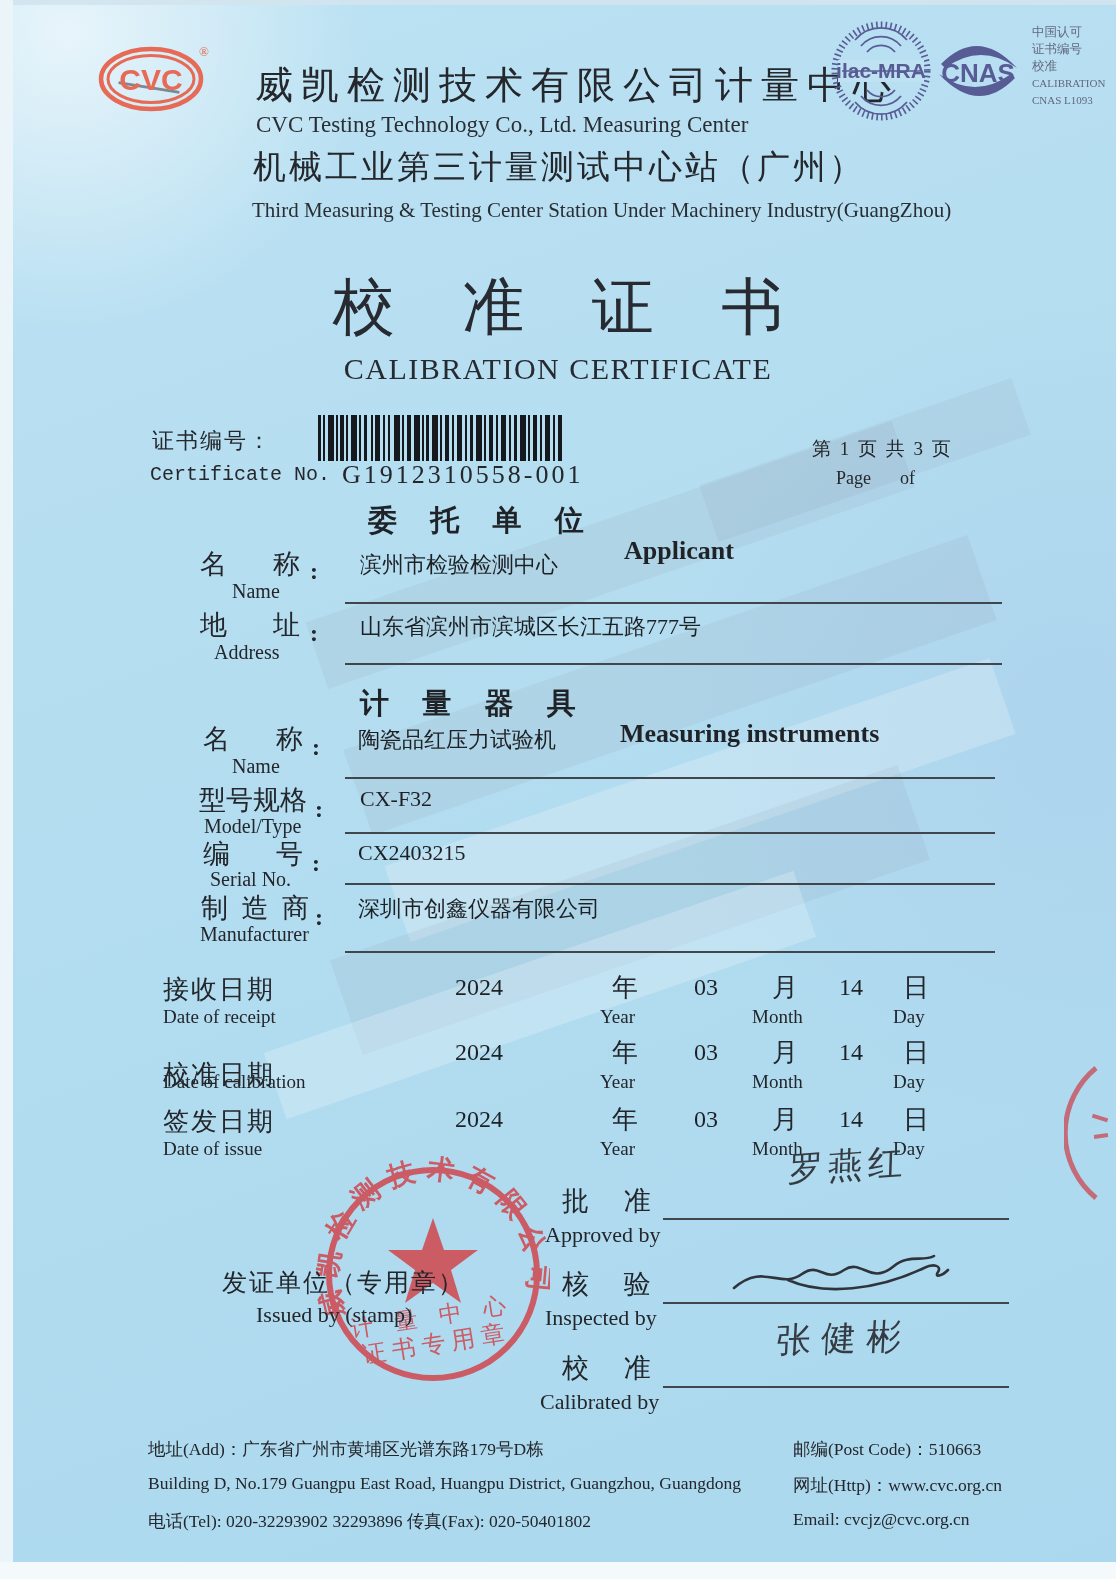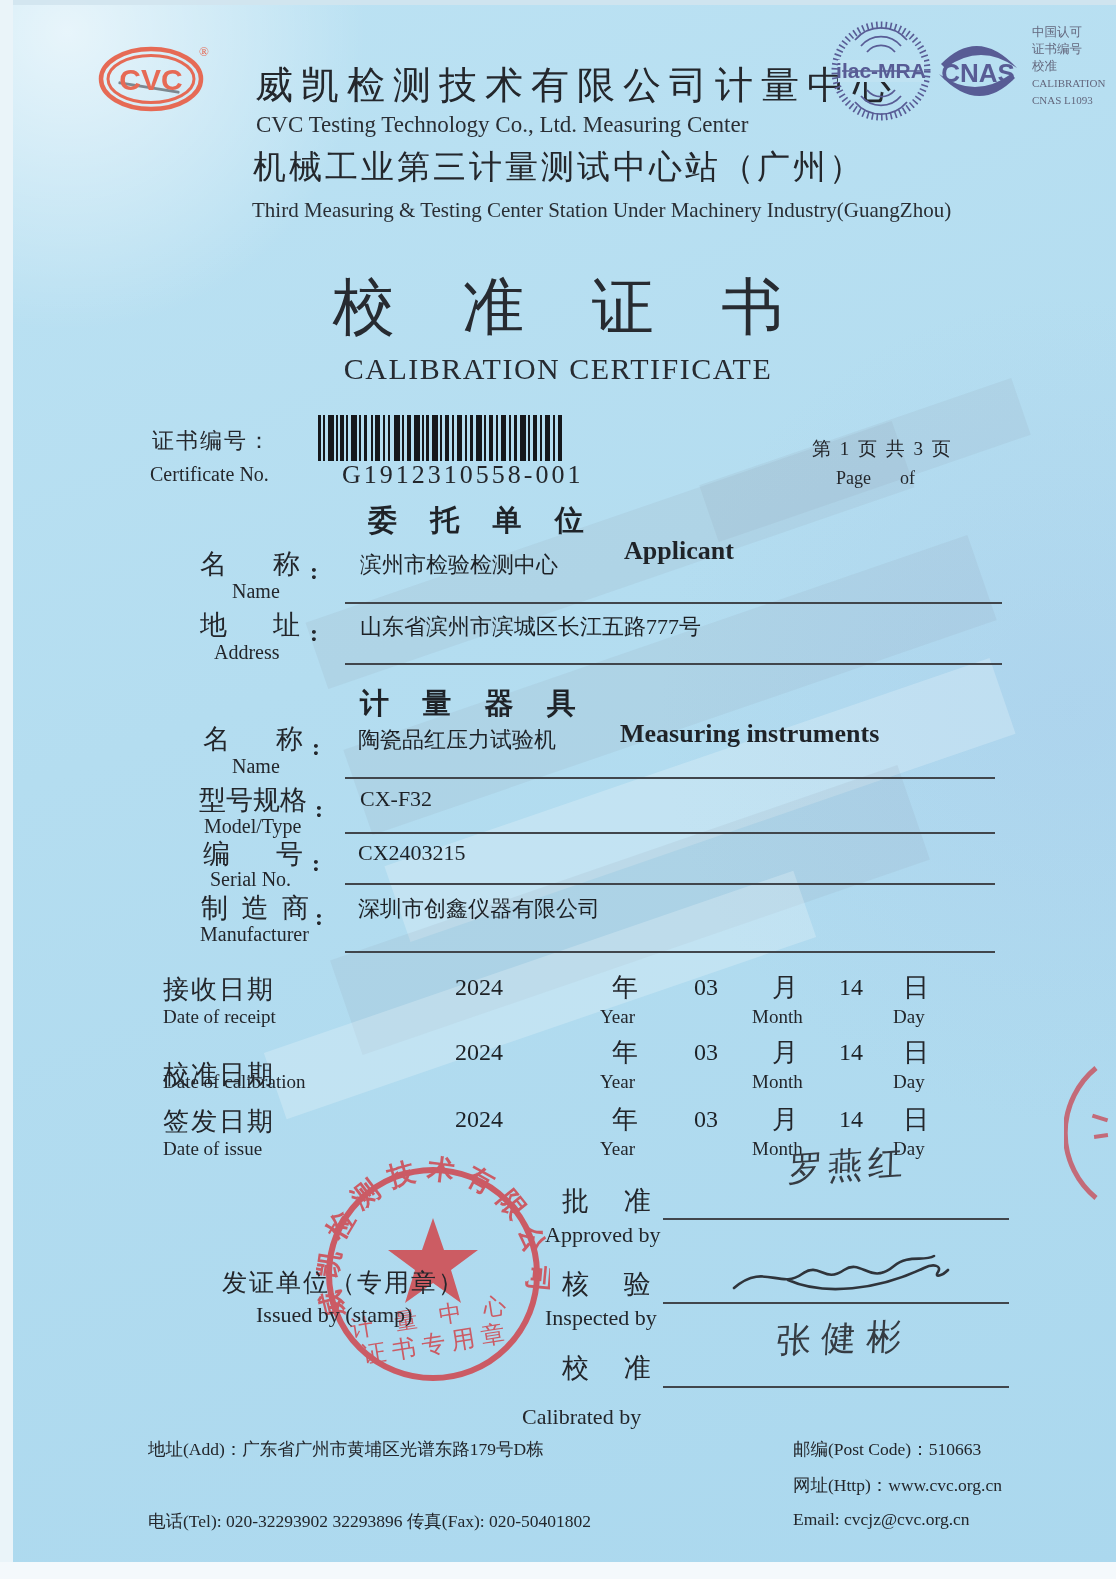--- a/index.html
+++ b/index.html
@@ -99,21 +99,21 @@
     <div>证书编号</div>
     <div>校准</div>
     <div style="font-size:11px;">CALIBRATION</div>
     <div style="font-size:11px;">CNAS L1093</div>
   </div>
 
   <div class="abs title-cn" style="top:265px;">校 准 证 书</div>
   <div class="abs title-en" style="top:352px;">CALIBRATION CERTIFICATE</div>
 
   <div class="abs" style="left:152px;top:426px;font-size:22px;letter-spacing:2px;">证书编号：</div>
-  <div class="abs" style="left:150px;top:463px;font-size:20px;">Certificate No.</div>
+  <div class="abs" style="left:150px;top:463px;font-size:20px;font-family:Liberation Mono, monospace;">Certificate No.</div>
 
   <svg class="abs" style="left:318px;top:415px;" width="246" height="46" viewBox="0 0 246 46">
     <g fill="#15181c">
       <rect x="0" y="0" width="3" height="46"></rect>
         <rect x="5" y="0" width="2" height="46"></rect>
       <rect x="10" y="0" width="6" height="46"></rect>
         <rect x="18" y="0" width="2" height="46"></rect>
       <rect x="22" y="0" width="4" height="46"></rect>
         <rect x="28" y="0" width="2" height="46"></rect>
       <rect x="33" y="0" width="6" height="46"></rect>
@@ -269,23 +269,24 @@
 
   <div class="abs sig-cn" style="left:562px;top:1266px;">核 验</div>
   <div class="abs sig-en" style="left:545px;top:1305px;">Inspected by</div>
   <div class="rule" style="left:663px;top:1302px;width:346px;"></div>
   <svg class="abs" style="left:728px;top:1232px;" width="240" height="70" viewBox="0 0 240 70">
     <path d="M6,56 C36,30 52,58 74,42 C92,29 96,52 116,38 C134,26 142,54 166,34 C180,22 196,30 206,24
              M60,48 C96,64 150,58 196,36 C206,31 214,34 210,40 C206,46 214,44 220,38" fill="none" stroke="#2f343b" stroke-width="2.6" stroke-linecap="round"></path>
   </svg>
 
   <div class="abs sig-cn" style="left:562px;top:1350px;">校 准</div>
-  <div class="abs sig-en" style="left:522px;top:1389px;margin-top:15px;">Calibrated by</div>
+  <div class="abs sig-en" style="left:540px;top:1389px;">Calibrated by</div>
   <div class="rule" style="left:663px;top:1386px;width:346px;"></div>
   <div class="abs hand" style="left:776px;top:1315px;letter-spacing:10px;transform:rotate(-2deg) skewX(-5deg);">张健彬</div>
 
   <div class="abs foot" style="left:148px;top:1437px;">地址(Add)：广东省广州市黄埔区光谱东路179号D栋</div>
+  <div class="abs foot" style="left:148px;top:1473px;">Building D, No.179 Guangpu East Road, Huangpu District, Guangzhou, Guangdong</div>
   <div class="abs foot" style="left:148px;top:1509px;">电话(Tel): 020-32293902 32293896  传真(Fax): 020-50401802</div>
   <div class="abs foot" style="left:793px;top:1437px;">邮编(Post Code)：510663</div>
   <div class="abs foot" style="left:793px;top:1473px;">网址(Http)：www.cvc.org.cn</div>
   <div class="abs foot" style="left:793px;top:1509px;">Email: cvcjz@cvc.org.cn</div>
 
 </div>
 
 </body></html>

